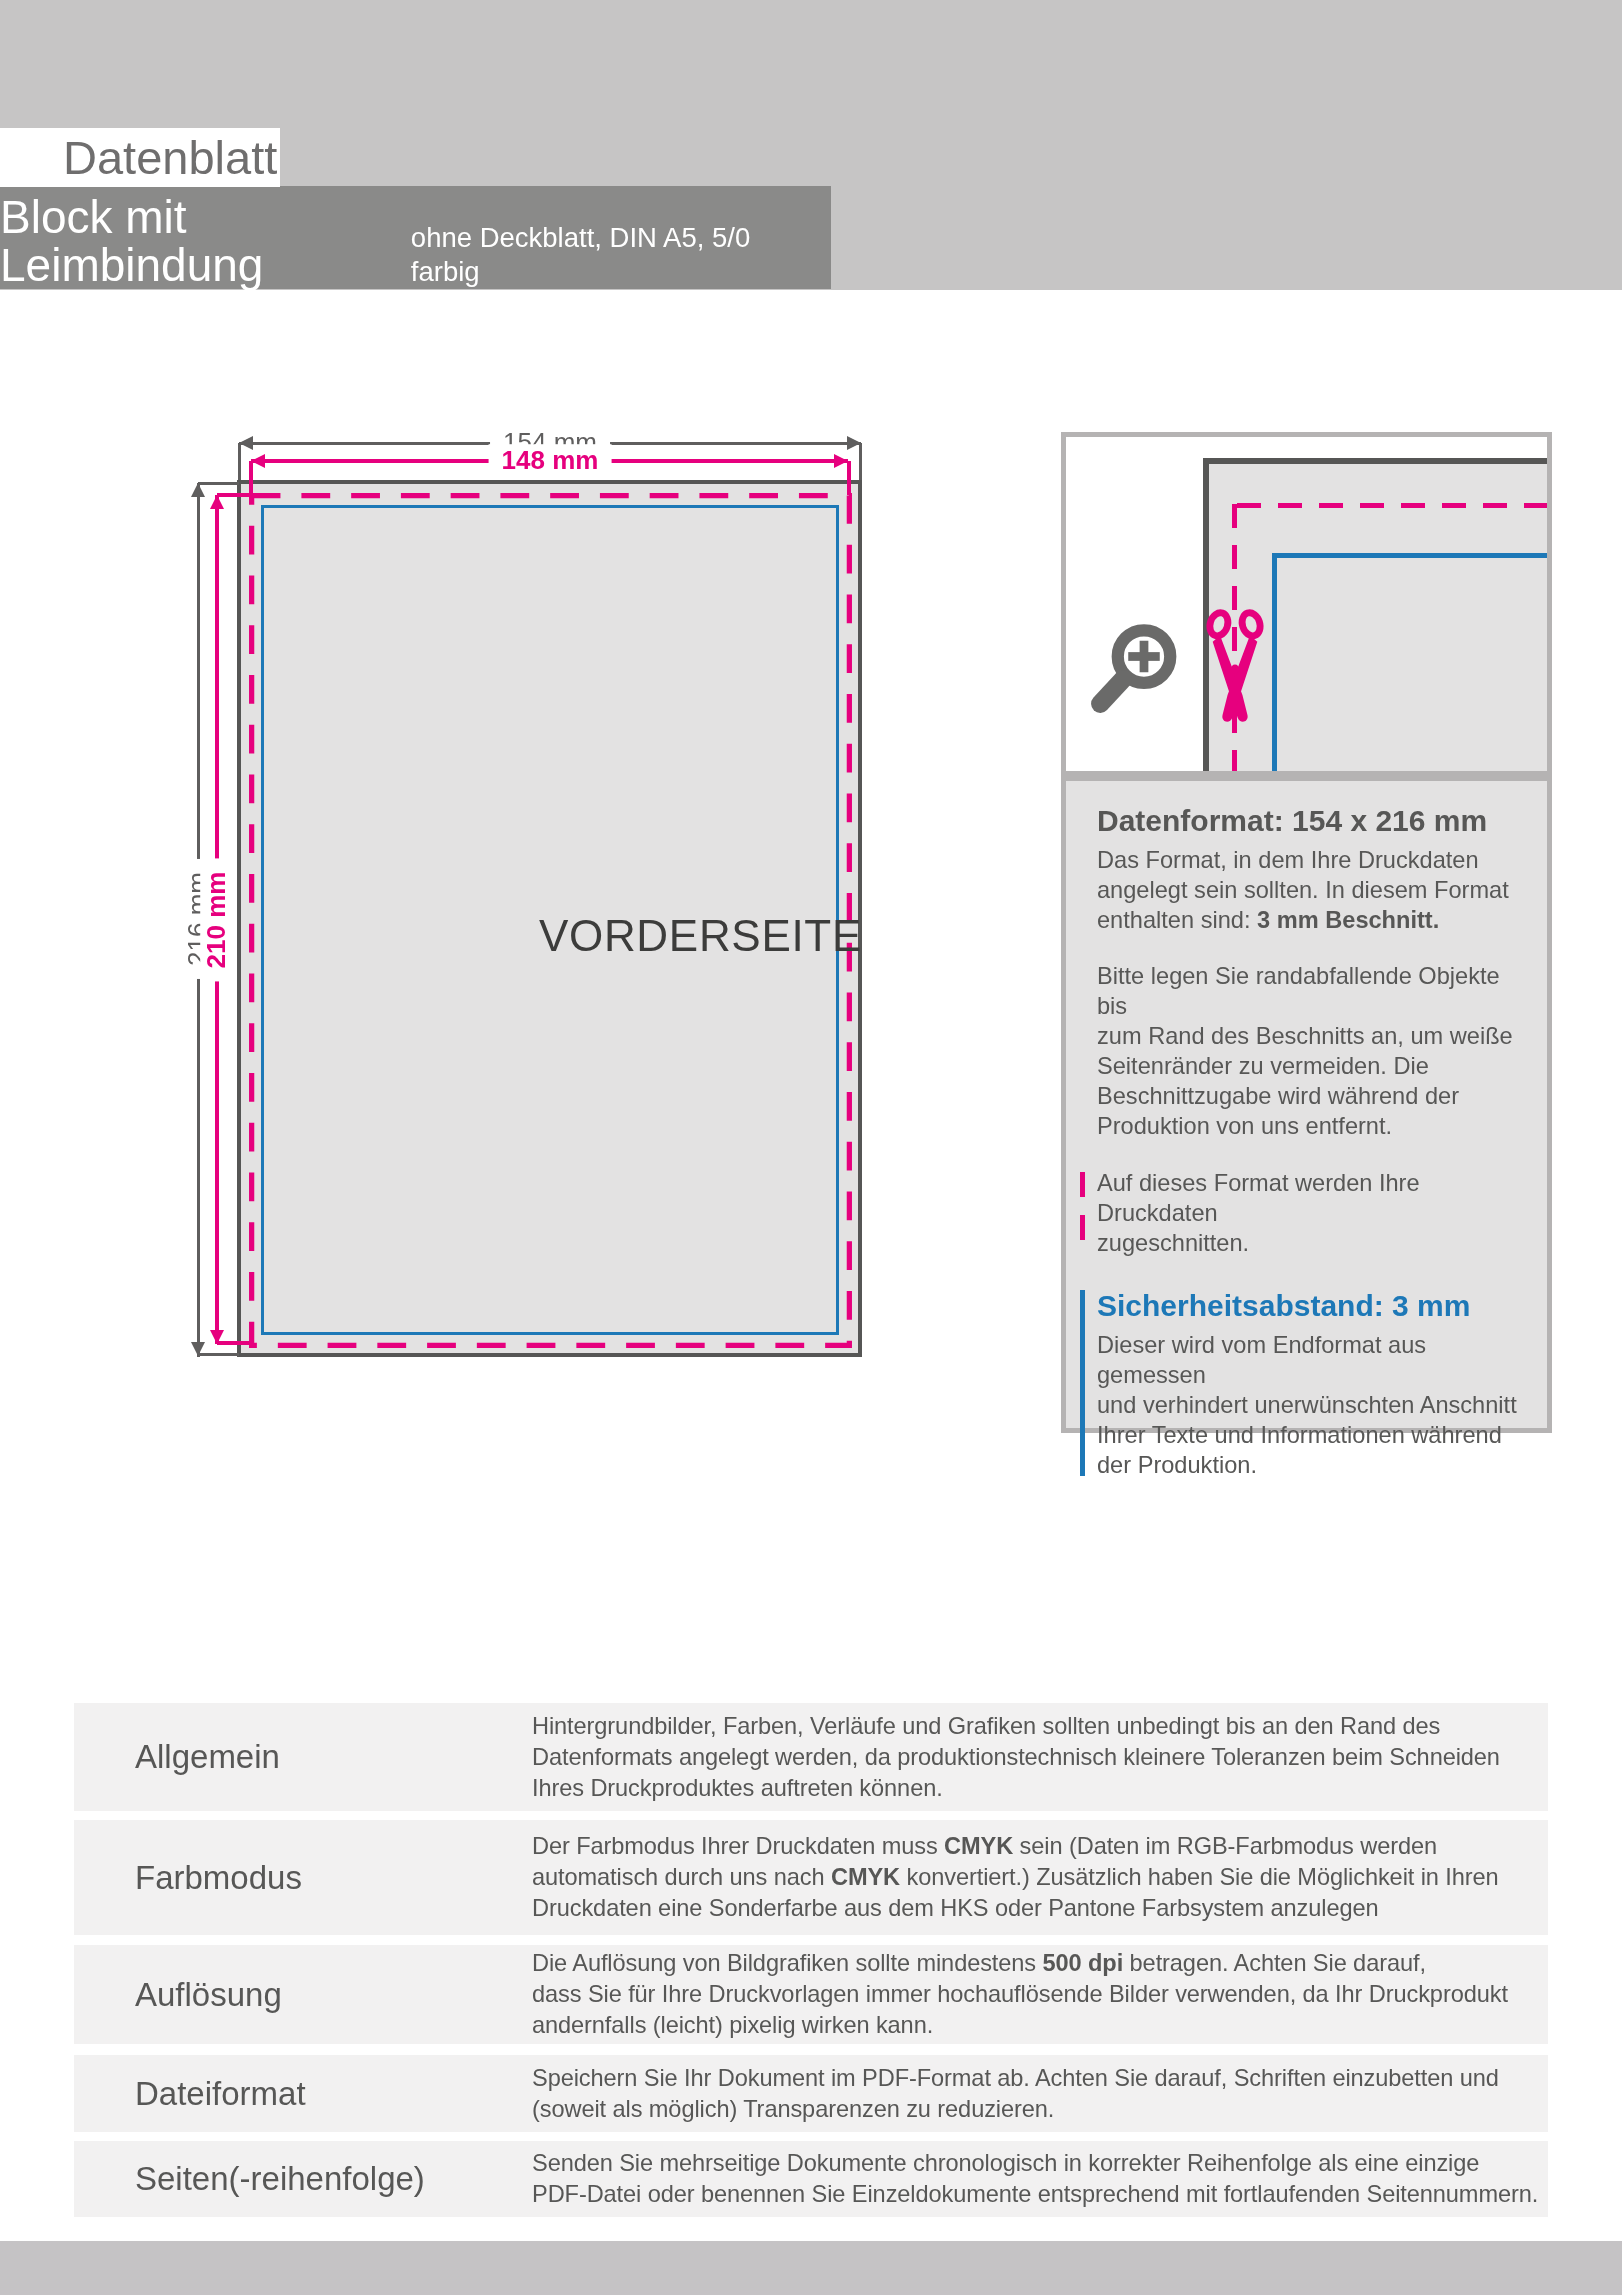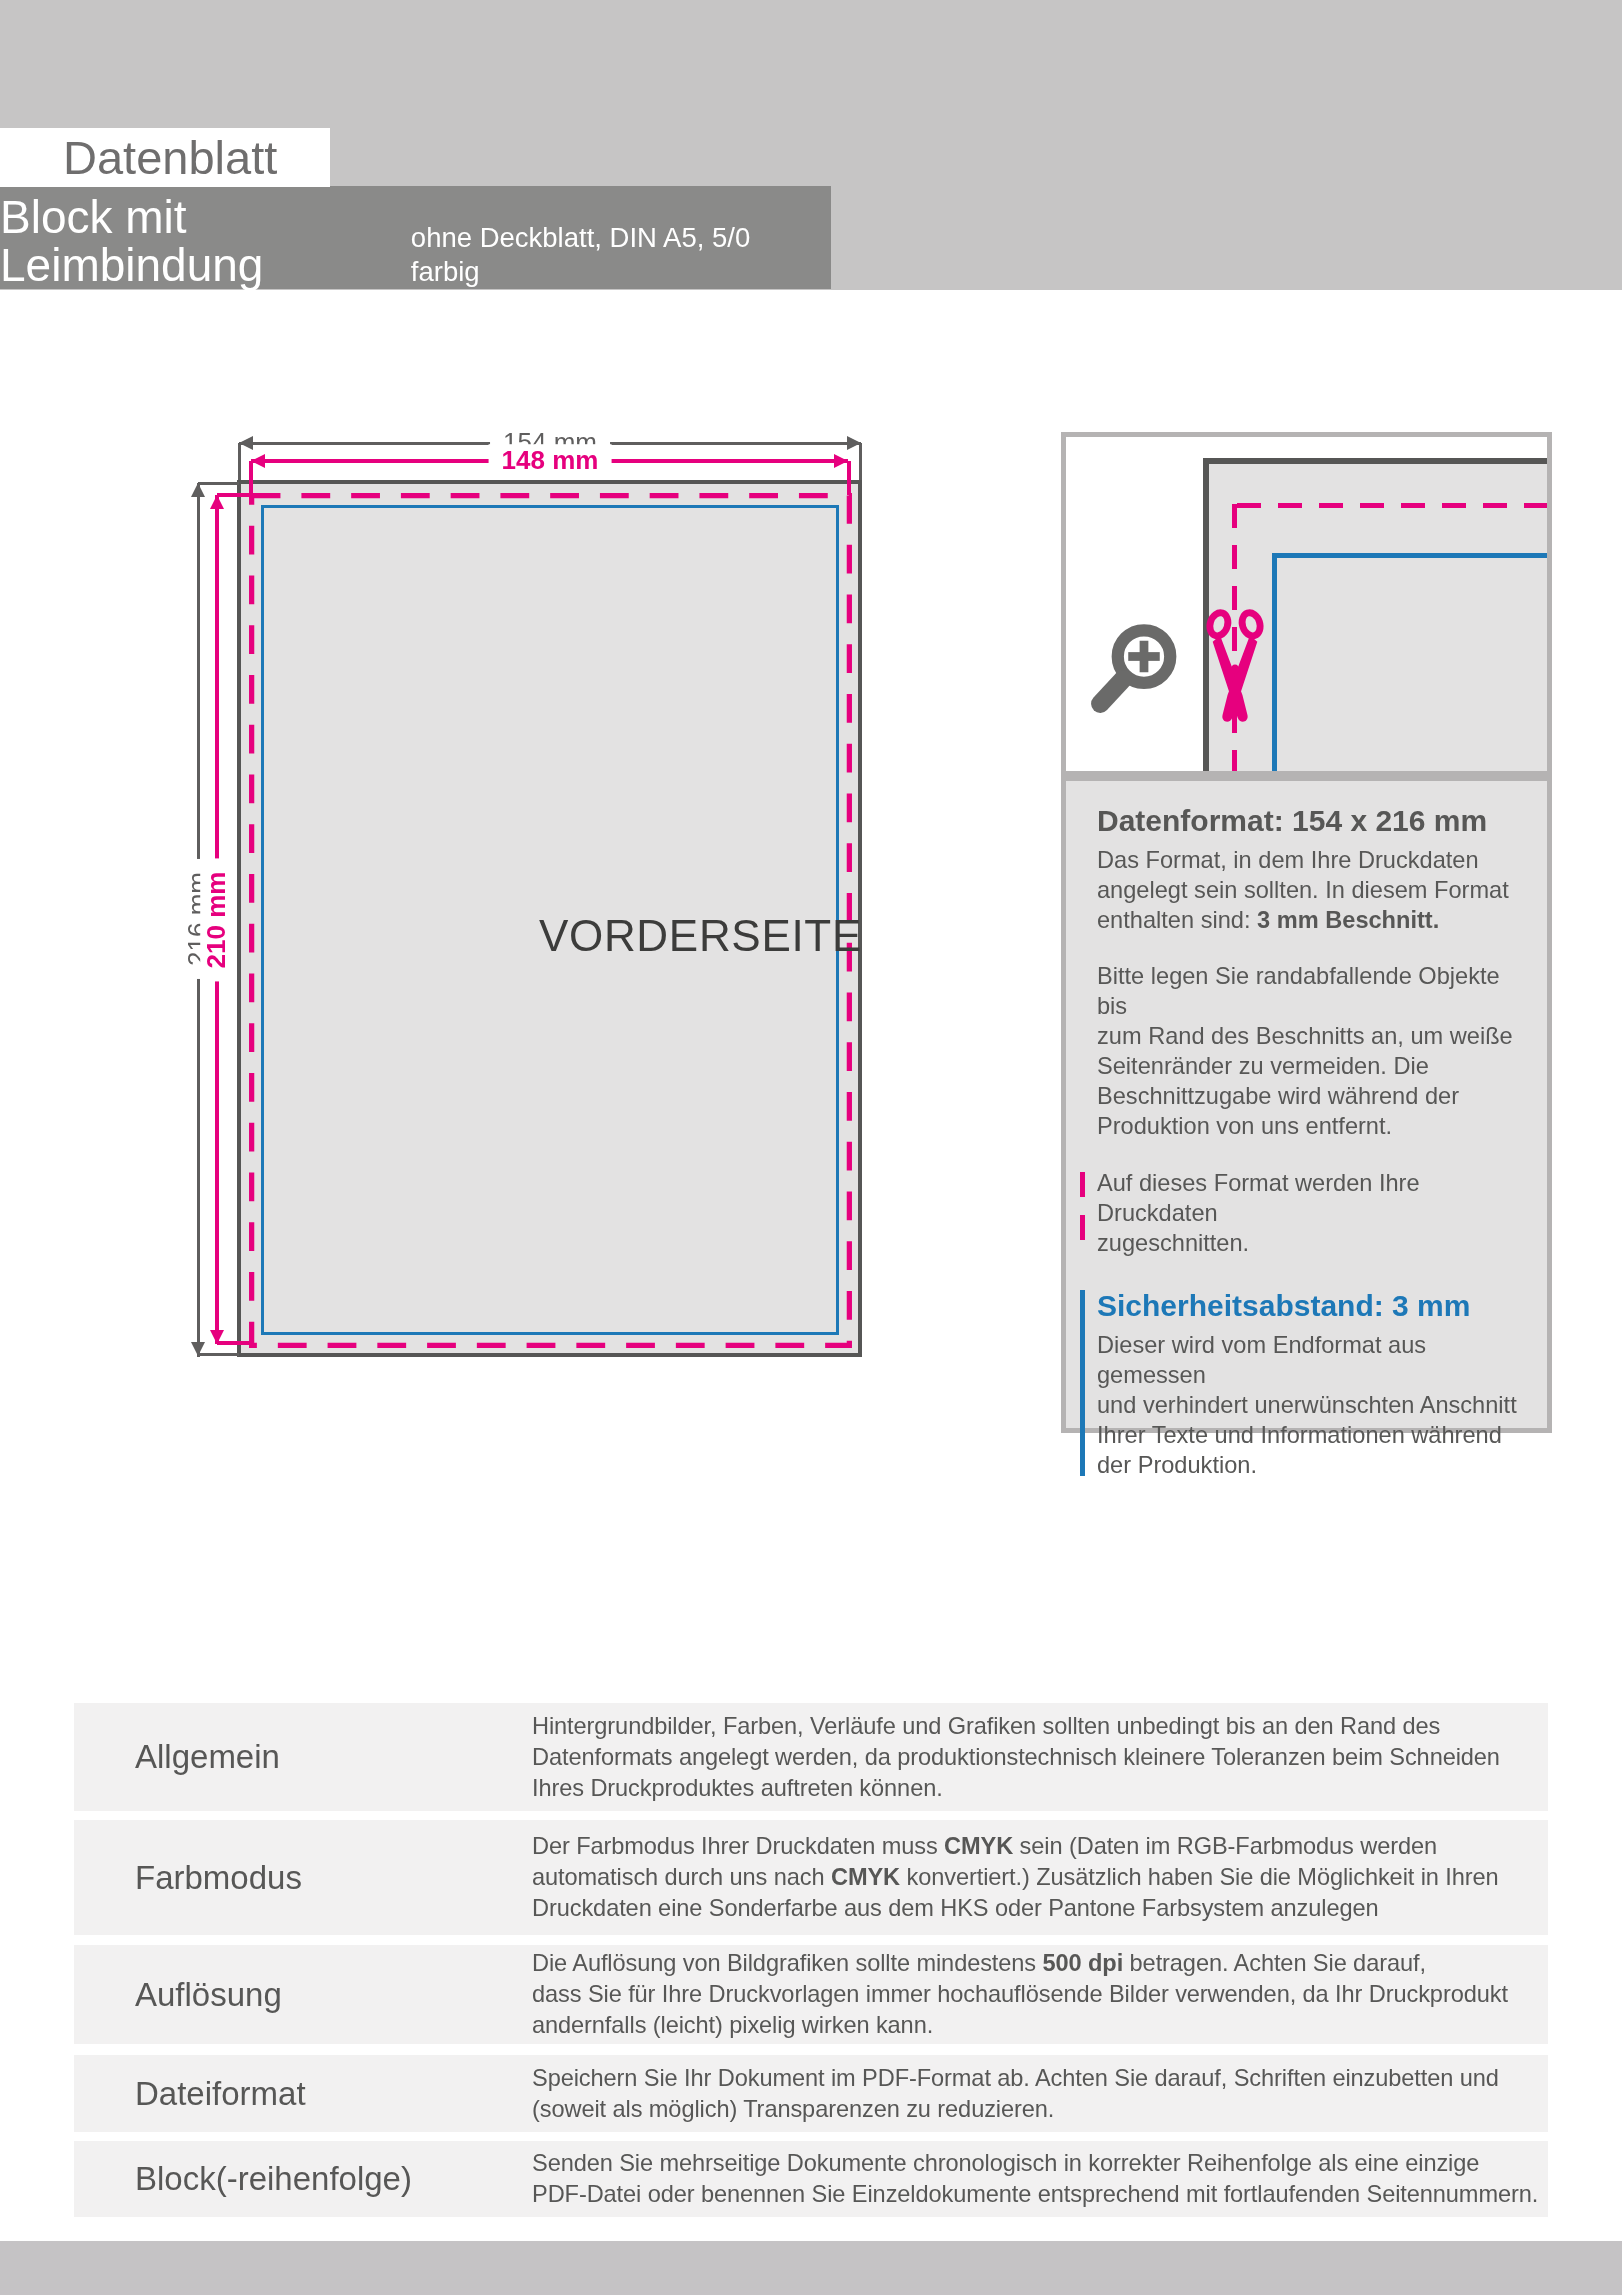--- a/index.html
+++ b/index.html
@@ -2,21 +2,21 @@
 <html style="font-size:10.5px"><head>
 <meta charset="utf-8">
 <style>
   html,body{margin:0;padding:0;background:#ffffff;}
   #page{position:relative;width:1623px;height:2295px;background:#ffffff;overflow:hidden;
         font-family:"Liberation Sans", sans-serif;}
   .abs{position:absolute;}
 
   
   .top-band{left:0;top:0;width:1623px;height:290px;background:#c6c5c5;}
-  .datenblatt-box{left:0;top:128px;width:330px;height:59px;background:#ffffff;z-index:3;
+  .datenblatt-box{left:0;top:128px;width:280px;height:59px;background:#ffffff;z-index:3;
                   line-height:59px;padding-left:63px;box-sizing:border-box;
                   font-size:47px;color:#6f6e6e;}
   .title-bar{left:0;top:186px;width:831px;height:103px;background:#8a8a89;z-index:2;
              display:flex;flex-direction:row;align-items:flex-end;justify-content:center;
              padding-right:51px;box-sizing:border-box;color:#ffffff;}
   .title-bar .t1{font-size:46px;line-height:48px;}
   .title-bar .t2{font-size:27.5px;line-height:34px;margin-top:3.9px;}
 
   
   .outer-rect{left:237px;top:480px;width:625px;height:877px;background:#e3e2e2;
@@ -197,21 +197,21 @@
         <span>Die Auflösung von Bildgrafiken sollte mindestens <strong>500 dpi</strong> betragen. Achten Sie darauf,<br>dass Sie für Ihre Druckvorlagen immer hochauflösende Bilder verwenden, da Ihr Druckprodukt<br>andernfalls (leicht) pixelig wirken kann.</span>
       </div>
   </div>
   <div class="abs tip-row r4">
     <div class="tip-label">Dateiformat</div>
     <div class="tip-text">
         <span>Speichern Sie Ihr Dokument im PDF-Format ab. Achten Sie darauf, Schriften einzubetten und<br>(soweit als möglich) Transparenzen zu reduzieren.</span>
       </div>
   </div>
   <div class="abs tip-row r5">
-    <div class="tip-label">Block(-reihenfolge)</div>
+    <div class="tip-label">Seiten(-reihenfolge)</div>
     <div class="tip-text">
         <span>Senden Sie mehrseitige Dokumente chronologisch in korrekter Reihenfolge als eine einzige<br>PDF-Datei oder benennen Sie Einzeldokumente entsprechend mit fortlaufenden Seitennummern.</span>
       </div>
   </div>
 
   <div class="abs footer-band"></div>
 
 </div>
 
 

